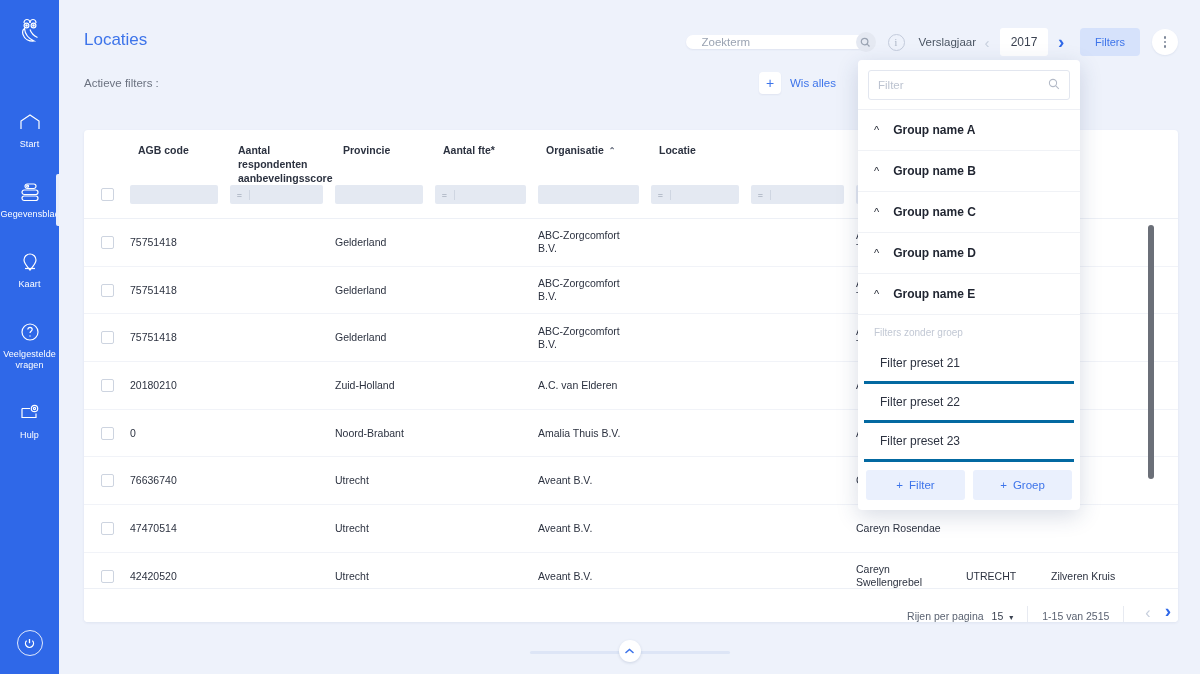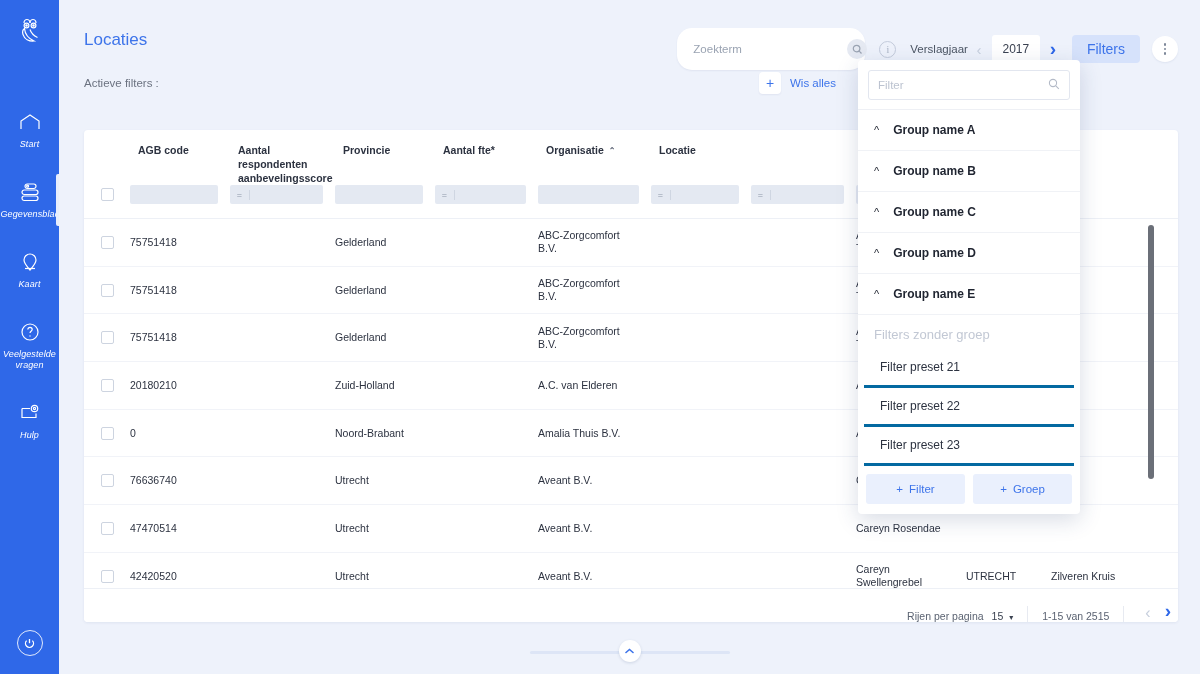--- a/index.html
+++ b/index.html
@@ -22,21 +22,21 @@
   .nav-list { margin-top: 54px; width: 100%; display: flex; flex-direction: column; align-items: center; }
   .nav-item {
     width: 100%; position: relative;
     display: flex; flex-direction: column; align-items: center;
     padding: 8px 2px 8px 2px; margin-bottom: 14px;
     cursor: pointer;
   }
   .nav-item .nav-icon { width: 26px; height: 24px; display:flex; align-items:center; justify-content:center; }
   .nav-item .nav-label {
     margin-top: 5px; color: #ffffff; font-size: 9px; line-height: 11px;
-    text-align: center; letter-spacing: .1px; width: 58px; font-style: italic;
+    text-align: center; letter-spacing: .1px; width: 58px;
   }
   .nav-item.active::after {
     content: ""; position: absolute; right: 0; top: 2px;
     width: 3px; height: 52px; background: #e8eefc; border-radius: 2px 0 0 2px;
   }
   .power-btn {
     position: absolute; bottom: 18px; left: 50%; transform: translateX(-50%);
     width: 26px; height: 26px; border-radius: 50%;
     border: 1.6px solid rgba(255,255,255,.85);
     display: flex; align-items: center; justify-content: center; cursor: pointer;
@@ -53,21 +53,21 @@
     position: absolute; left: 25px; top: 30px;
     font-size: 17px; color: #3d74ea; font-weight: 400;
   }
   .active-filters-label {
     position: absolute; left: 25px; top: 77px;
     font-size: 11.5px; color: #6b7280;
   }
 
   .topbar { position: absolute; right: 22px; top: 28px; display: flex; align-items: center; gap: 0; }
   .search-box {
-    width: 188px; height: 42px; background: #fff; border-radius: 15px;
+    width: 188px; height: 14px; background: #fff; border-radius: 15px;
     display: flex; align-items: center; padding: 0 8px 0 16px;
     box-shadow: 0 1px 2px rgba(40,60,110,.07);
   }
   .search-box input {
     border: 0; outline: 0; background: transparent; flex: 1;
     font-size: 11.5px; color: #4b5563; font-family: "Liberation Sans", sans-serif;
   }
   .search-box input::placeholder { color: #9aa3b2; }
   .search-circle {
     width: 20px; height: 20px; border-radius: 50%; background: #e5e9f2;
@@ -86,21 +86,21 @@
   }
   .yr-prev { color: #c7cfdd; }
   .yr-next { color: #2f68e8; }
   .year-pill {
     width: 48px; height: 28px; background: #fff; border-radius: 3px;
     display: flex; align-items: center; justify-content: center;
     font-size: 12px; color: #3b4251; margin: 0 2px;
   }
   .filters-btn {
     margin-left: 8px; height: 28px; padding: 0 15px; border-radius: 4px;
-    background: #d6e2fb; color: #3d74ea; font-size: 14px;
+    background: #d6e2fb; color: #3d74ea; font-size: 11px;
     display: flex; align-items: center; cursor: pointer;
   }
   .kebab {
     margin-left: 12px; width: 26px; height: 26px; border-radius: 50%;
     background: #fff; display: flex; flex-direction: column;
     align-items: center; justify-content: center; gap: 2px; cursor: pointer;
     box-shadow: 0 1px 2px rgba(40,60,110,.08);
   }
   .kebab i { width: 2.5px; height: 2.5px; border-radius: 50%; background: #7d8798; display:block; }
 
@@ -206,21 +206,21 @@
   }
   .fp-search input::placeholder { color: #bcc3d0; }
   .fp-group {
     display: flex; align-items: center; gap: 14px;
     padding: 13px 16px; border-bottom: 1px solid #f0f2f6;
     cursor: pointer;
   }
   .fp-group .caret { color: #1f2430; font-size: 11px; line-height: 1; }
   .fp-group .gname { font-size: 12px; font-weight: bold; color: #1f2430; }
   .fp-section-title {
-    padding: 12px 16px 7px 16px; font-size: 13px; color: #c2c8d4;
+    padding: 12px 16px 7px 16px; font-size: 10px; color: #c2c8d4;
   }
   .fp-preset {
     padding: 11px 16px; font-size: 12px; color: #2c3240;
     border-bottom: 3px solid #0369a1; cursor: pointer;
     margin: 0 6px;
   }
   .fp-preset:last-of-type { border-bottom: 0; }
   .fp-actions { display: flex; gap: 8px; padding: 8px 8px 10px 8px; }
   .fp-action {
     flex: 1; height: 30px; border-radius: 3px; background: #eaf0fd;

